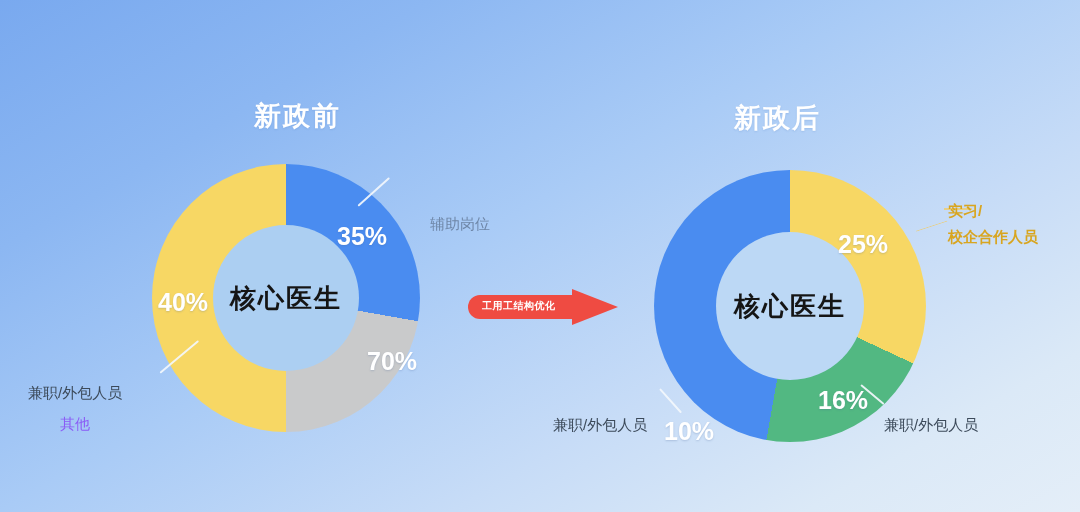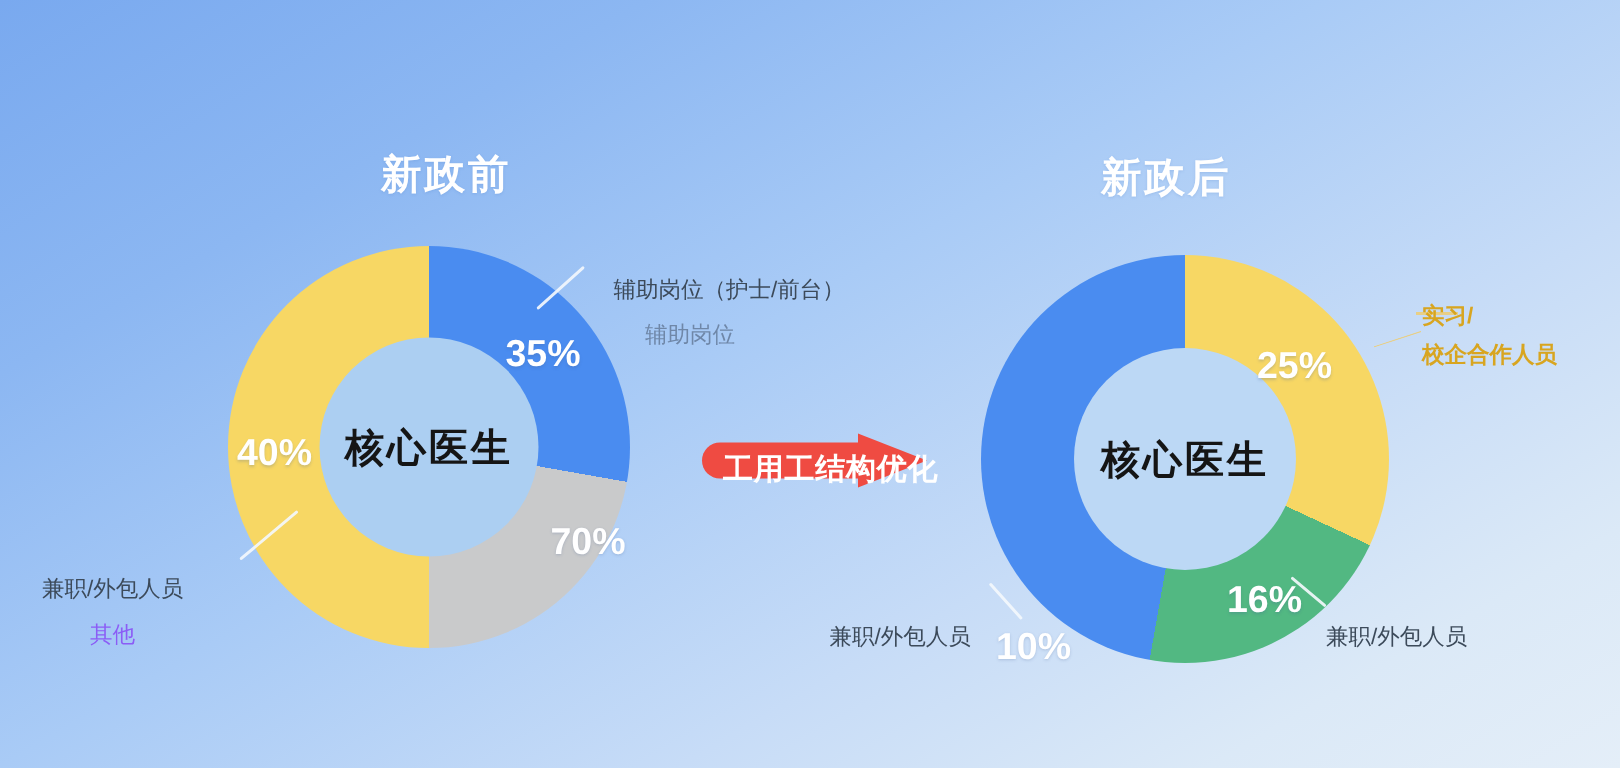--- a/index.html
+++ b/index.html
@@ -152,21 +152,21 @@
     left: 104px; top: 0;
     width: 0; height: 0;
     border-top: 18px solid transparent;
     border-bottom: 18px solid transparent;
     border-left: 46px solid #ef4b42;
   }
   #arrow .arrow-label {
     position: absolute;
     left: 14px; top: 10px;
     color: #ffffff;
-    font-size: 20px;
+    font-size: 10px;
     font-weight: 700;
     letter-spacing: 0.5px;
     white-space: nowrap;
   }
 
   
   #watermark {
     position: absolute;
     left: 628px; top: 448px;
     display: flex;
@@ -196,21 +196,20 @@
     </div>
   </div>
 
   <div class="slice-pct" id="pct-l-blue">35%</div>
   <div class="slice-pct" id="pct-l-gray">70%</div>
   <div class="slice-pct" id="pct-l-yellow">40%</div>
 
   <div class="leader" id="leader-l-blue"></div>
   <div class="leader" id="leader-l-yellow"></div>
 
-  <div class="callout dark" id="lbl-l-blue-1">辅助岗位（护士/前台）</div>
   <div class="callout muted" id="lbl-l-blue-2">辅助岗位</div>
   <div class="callout" id="lbl-l-yellow-1">兼职/外包人员</div>
   <div class="callout" id="lbl-l-yellow-2">其他</div>
 
   <div id="arrow">
     <div class="shaft" style="background: rgb(239, 75, 66);"></div>
     <div class="head" style="border-left-color: rgb(239, 75, 66);"></div>
     <span class="arrow-label">工用工结构优化</span>
   </div>
 

